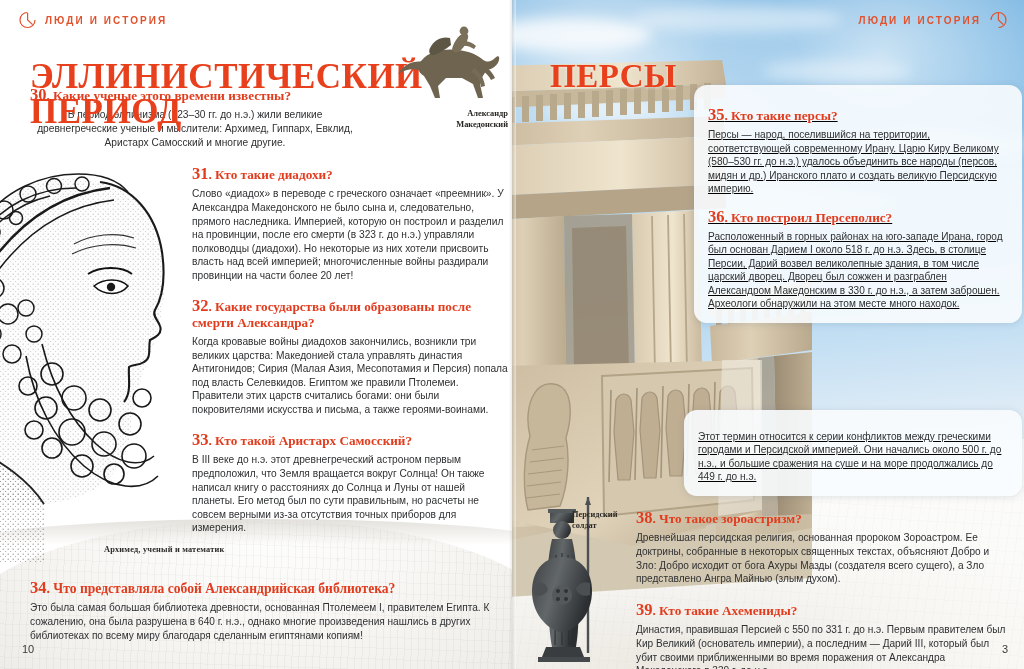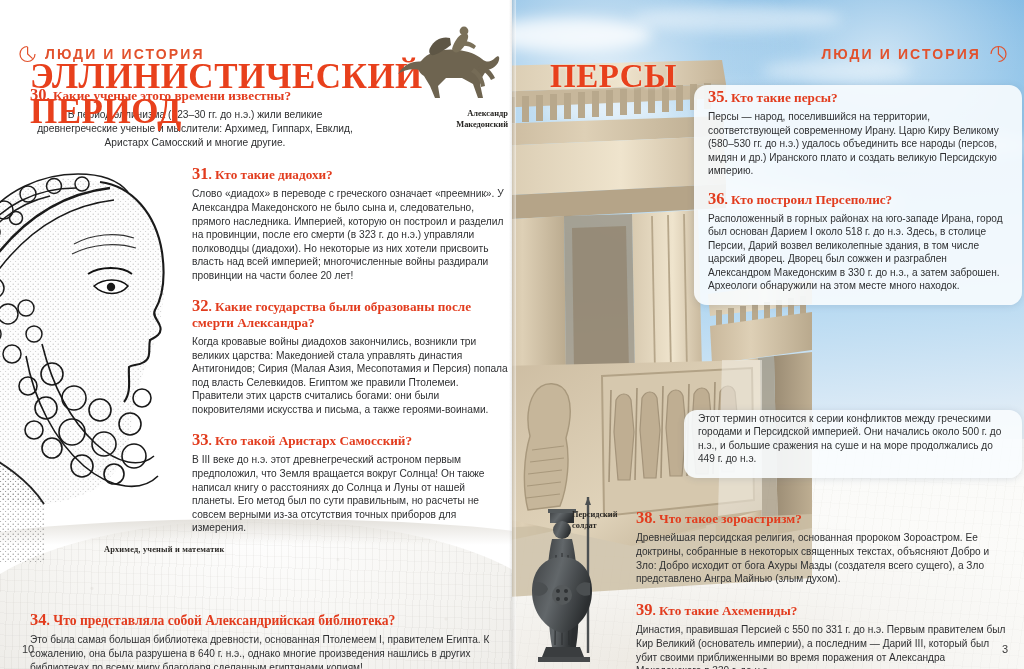--- a/index.html
+++ b/index.html
@@ -15,25 +15,24 @@
 
   
   .page{position:relative;width:512px;height:669px;overflow:hidden;}
   .page-left{background:#ffffff;}
   .page-right{background:#8fc3e8;}
 
   
   .runhead{
     position:absolute;top:10px;
     display:flex;align-items:center;gap:7px;
-    font-size:14px;font-weight:bold;letter-spacing:2.1px;
+    font-size:10px;font-weight:bold;letter-spacing:2.1px;
     color:#e2512c;text-transform:uppercase;
     font-family:"Liberation Sans", sans-serif;
     z-index:40;
-    margin-top:34px;
   }
   .runhead-left{left:18px;}
   .runhead-right{right:16px;flex-direction:row;}
   .clock-ico{width:20px;height:20px;flex:0 0 20px;display:block;}
 
   
   .sec-title{
     position:absolute;
     font-family:"Liberation Serif", serif;
     font-weight:bold;
@@ -60,21 +59,21 @@
     margin:0;text-align:left;
   }
   .q30 .q-body{text-align:center;}
 
   
   .q30{left:30px;top:85px;width:330px;}
   .q31{left:192px;top:164px;width:318px;}
   .q32{left:192px;top:296px;width:318px;}
   .q33{left:192px;top:430px;width:318px;}
   .q34{left:30px;top:578px;width:460px;}
-  .q34 .q-head{font-size:13.6px;margin-top:32px;}
+  .q34 .q-head{font-size:13.6px;}
   .q34 .q-body{font-size:10.1px;line-height:1.38;}
 
   
   .fig-alex{position:absolute;left:386px;top:16px;width:122px;text-align:right;z-index:32;}
   .fig-alex svg{display:block;margin:0 auto;}
   .fig-cap{
     font-family:"Liberation Serif", serif;font-weight:bold;
     font-size:8.4px;line-height:1.25;color:#272522;margin-top:3px;
   }
 
@@ -153,21 +152,22 @@
     position:absolute;left:60px;top:510px;width:82px;text-align:left;
     font-family:"Liberation Serif", serif;font-weight:bold;
     font-size:8.3px;line-height:1.3;color:#2b2926;z-index:20;
   }
 
   
   .callout{
     position:absolute;z-index:22;border-radius:13px;
     background:rgba(248,252,254,.90);
     box-shadow:0 1px 7px rgba(60,90,120,.16);
-    padding:2px 14px 12px 14px;
+    padding:20px 14px 12px 14px;
+    text-decoration:underline;
   }
   .callout .q-body{font-size:10.1px;line-height:1.33;}
   .co-3536{left:182px;top:85px;width:300px;}
   .co-37{left:172px;top:410px;width:310px;}
   .q-gap{height:11px;}
 
   .q38{left:124px;top:508px;width:375px;z-index:25;}
   .q39{left:124px;top:600px;width:375px;z-index:25;}
   .q38 .q-body,.q39 .q-body{font-size:10.1px;line-height:1.34;}
 

